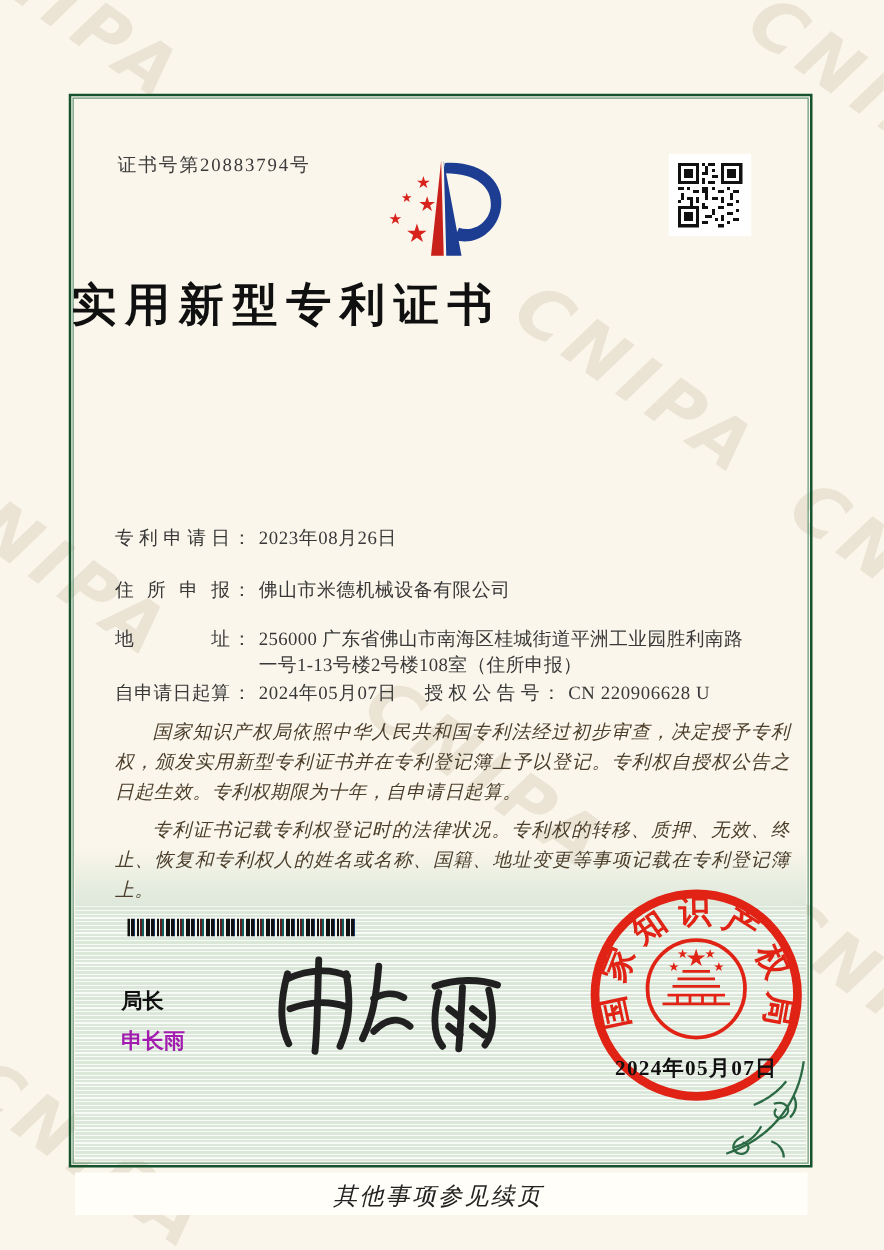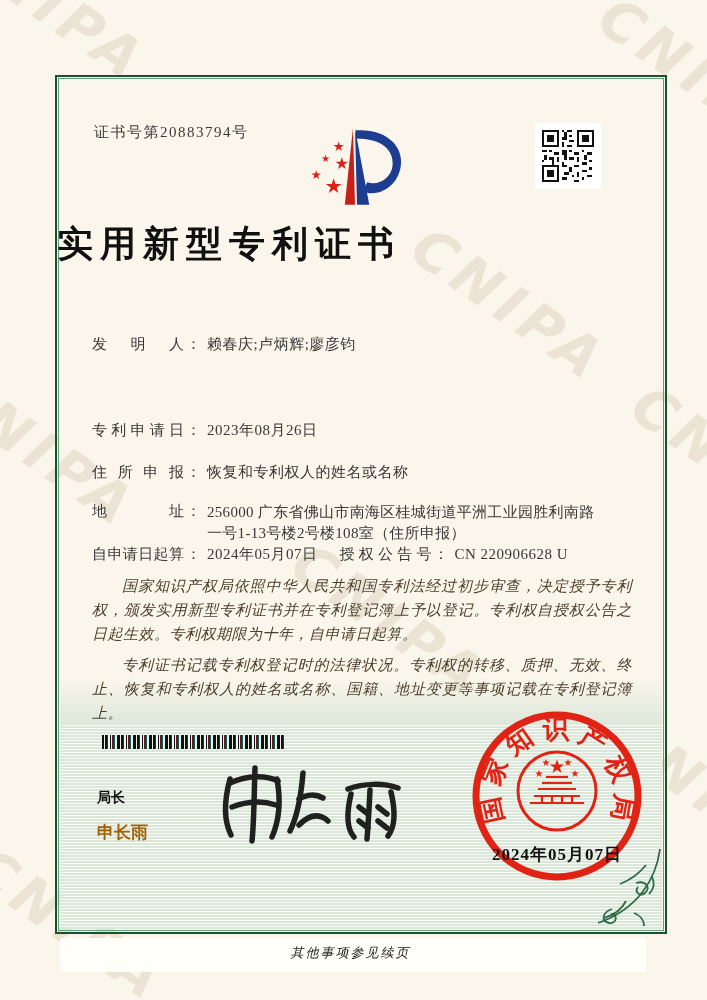--- a/index.html
+++ b/index.html
@@ -14,21 +14,21 @@
     position:absolute;z-index:1;
     font-family:"DejaVu Sans","Liberation Sans",sans-serif;
     font-weight:bold;font-style:italic;
     font-size:56px;letter-spacing:7px;
     color:#ebe4d5;transform:rotate(35deg);
     white-space:nowrap;user-select:none;pointer-events:none;
   }
   
   .cert{
     position:absolute;left:55px;top:75px;width:591px;height:855px;
-    border:2px solid #14532d;z-index:2;background:transparent;padding-left:17px;
+    border:2px solid #14532d;z-index:2;background:transparent;
   }
   .cert-inner-line{
     position:absolute;inset:1px;border:1px solid #679a7d;pointer-events:none;
   }
   .green-fade{
     position:absolute;left:3px;right:3px;top:600px;height:48px;
     background:linear-gradient(180deg,rgba(221,232,218,0),#dde8da);
     z-index:0;
   }
   .green-solid{
@@ -69,34 +69,34 @@
     font-size:15px;line-height:24px;font-style:italic;color:#4b3e2b;letter-spacing:.5px;
   }
   
   .barcode{
     position:absolute;left:45px;top:658px;width:182px;height:14px;z-index:3;
     background:repeating-linear-gradient(90deg,
       #101010 0 2px,#eef2ea 2px 3px,#101010 3px 5px,#16386b 5px 6px,
       #eef2ea 6px 8px,#101010 8px 9px,#eef2ea 9px 10px,#5c1e1e 10px 12px,
       #0e5f5f 12px 13px,#eef2ea 13px 15px,#101010 15px 16px);
   }
-  .signer-title{position:absolute;left:40px;top:712px;font-family:"Liberation Sans","DejaVu Sans",sans-serif;font-weight:bold;font-size:14px;color:#111;z-index:3;}
-  .signer-name{position:absolute;left:40px;top:744px;font-family:"Liberation Sans","DejaVu Sans",sans-serif;font-weight:bold;font-size:17px;color:#a16207;z-index:3;}
+  .signer-title{position:absolute;left:40px;top:712px;font-family:"Liberation Sans","DejaVu Sans",sans-serif;font-weight:bold;font-size:17px;color:#111;z-index:3;}
+  .signer-name{position:absolute;left:40px;top:744px;font-family:"Liberation Sans","DejaVu Sans",sans-serif;font-weight:bold;font-size:17px;color:#a21caf;z-index:3;}
   .signature{position:absolute;left:145px;top:686px;width:210px;height:82px;z-index:4;}
   .seal{position:absolute;left:411px;top:630px;width:178px;height:178px;z-index:4;}
   .seal-date{
     position:absolute;left:411px;top:766px;width:178px;text-align:center;
     font-size:17px;font-weight:600;letter-spacing:1px;color:#111;z-index:5;
   }
   .page-no{position:absolute;left:0;top:834px;width:100%;text-align:center;font-size:12px;color:#333;z-index:3;letter-spacing:1px;}
   .ornament{position:absolute;right:3px;bottom:3px;width:86px;height:86px;z-index:2;}
   
   .footer-note{
     position:absolute;left:55px;top:944px;width:591px;text-align:center;
-    font-size:13px;font-style:italic;color:#222;letter-spacing:2px;z-index:3;
+    font-size:19px;font-style:italic;color:#222;letter-spacing:2px;z-index:3;
   }
 </style>
 </head>
 <body>
 
 <span class="wm" style="left:-62px;top:-28px">CNIPA</span>
 <span class="wm" style="left:585px;top:42px">CNIPA</span>
 <span class="wm" style="left:398px;top:272px">CNIPA</span>
 <span class="wm" style="left:-72px;top:418px">CNIPA</span>
 <span class="wm" style="left:278px;top:588px">CNIPA</span>
@@ -180,28 +180,25 @@
         <rect x="18" y="18" width="2" height="1"></rect>
           <rect x="16" y="19" width="1" height="1"></rect>
         <rect x="8" y="19" width="2" height="1"></rect>
           <rect x="13" y="20" width="2" height="1"></rect>
       </g>
     </svg>
   </div>
 
   <div class="title">实用新型专利证书</div>
 
-  <div class="row" style="top:258px">
-    <span class="lbl">发明人</span><span class="colon">：</span><span class="val">赖春庆;卢炳辉;廖彦钧</span>
-  </div>
   <div class="row" style="top:344px">
     <span class="lbl">专利申请日</span><span class="colon">：</span><span class="val">2023年08月26日</span>
   </div>
   <div class="row" style="top:386px">
-    <span class="lbl">住所申报</span><span class="colon">：</span><span class="val">恢复和专利权人的姓名或名称</span>
+    <span class="lbl">住所申报</span><span class="colon">：</span><span class="val">佛山市米德机械设备有限公司</span>
   </div>
   <div class="row row-addr" style="top:425px">
     <span class="lbl">地址</span><span class="colon">：</span><span class="val">256000 广东省佛山市南海区桂城街道平洲工业园胜利南路一号1-13号楼2号楼108室（住所申报）</span>
   </div>
   <div class="row" style="top:468px">
     <span><span class="lbl">自申请日起算</span><span class="colon">：</span><span class="val">2024年05月07日</span></span><span class="pair2"><span class="lbl">授权公告号</span><span class="colon">：</span><span class="val">CN 220906628 U</span></span>
   </div>
 
   <div class="paras">
     <p>国家知识产权局依照中华人民共和国专利法经过初步审查，决定授予专利权，颁发实用新型专利证书并在专利登记簿上予以登记。专利权自授权公告之日起生效。专利权期限为十年，自申请日起算。</p>

